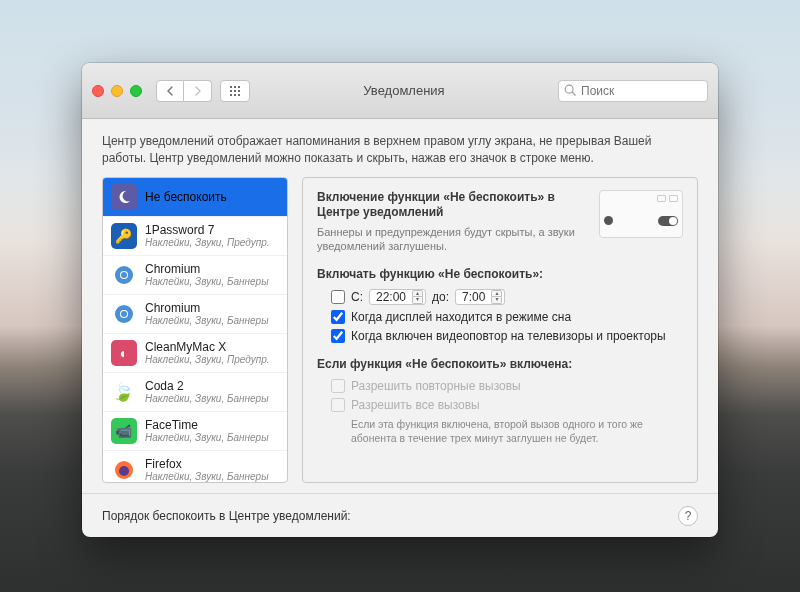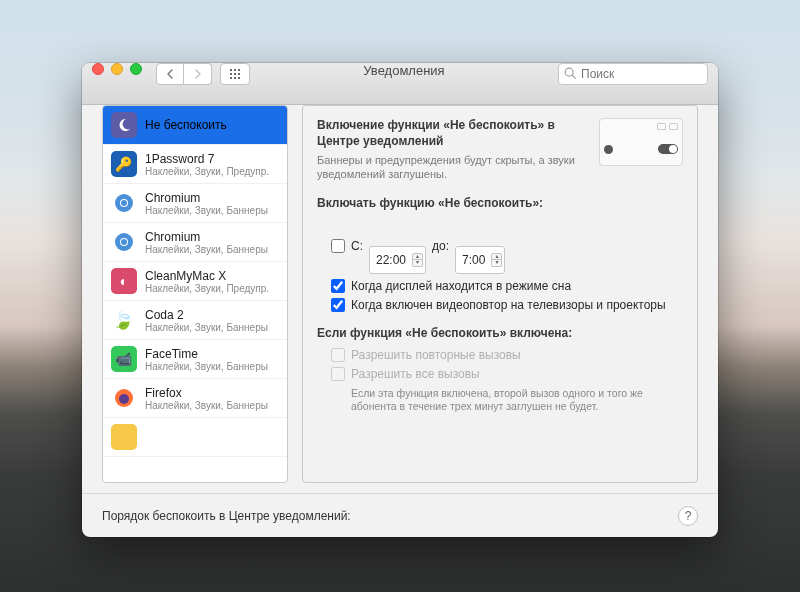--- a/index.html
+++ b/index.html
@@ -16,24 +16,24 @@
     left: 82px; top: 63px;
     width: 636px; height: 474px;
     background: #f2f2f2;
     border-radius: 8px;
     box-shadow: 0 18px 45px rgba(0,0,0,.45), 0 0 0 1px rgba(0,0,0,.15);
     overflow: hidden;
     display: flex; flex-direction: column;
   }
   
   .titlebar {
-    height: 42px;
+    height: 56px;
     background: linear-gradient(#eaeaea,#d8d8d8);
     border-bottom: 1px solid #bdbdbd;
-    display: flex; 
+    display: flex; align-items: center;
     padding: 0 10px;
     gap: 8px;
   }
   .traffic { display: flex; gap: 7px; margin-right: 6px; }
   .dot { width: 12px; height: 12px; border-radius: 50%; }
   .dot.red { background:#ff5f57; border:1px solid #e14942;}
   .dot.yellow { background:#febc2e; border:1px solid #dfa023;}
   .dot.green { background:#28c840; border:1px solid #1dad2f;}
   .navbtns { display:flex; }
   .navbtn {
@@ -81,21 +81,21 @@
   }
   .sideitem.selected { background:#1a6fe8; color:#fff; }
   .sideicon {
     width:26px; height:26px; border-radius:5px;
     display:flex;align-items:center;justify-content:center; font-size:14px; color:#fff;
     flex-shrink:0;
   }
   .sidetext { display:flex; flex-direction:column; overflow:hidden; }
   .sidetitle { font-size:12px; color:#222; white-space:nowrap; overflow:hidden; text-overflow:ellipsis;}
   .sideitem.selected .sidetitle { color:#000000; font-weight:400; }
-  .sidesub { font-size:10px; color:#8a8a8a; white-space:nowrap; overflow:hidden; text-overflow:ellipsis;}
+  .sidesub { font-size:10px; color:#8a8a8a; white-space:nowrap; overflow:hidden; text-overflow:ellipsis;font-style:italic;}
 
   
   .pane {
     flex:1; border:1px solid #c9c9c9; border-radius:4px; background:#f2f2f2;
     padding: 12px 14px; font-size:12px; color:#3a3a3a; overflow:hidden;
   }
   .panehead { display:flex; gap:12px; }
   .paneheadtxt { flex:1; }
   .paneheadtxt h3 { font-size:12px; font-weight:600; margin-bottom:4px; line-height:1.3; }
   .paneheadtxt p { font-size:11px; color:#7a7a7a; line-height:1.3; }
@@ -113,21 +113,21 @@
   .section-title { font-weight:600; margin:14px 0 8px; }
   .row { display:flex; align-items:center; gap:6px; margin:5px 0 5px 14px; }
   .row input[type=checkbox]{
     width:14px;height:14px; accent-color:#0a60ff; margin:0;
   }
   .row label, .row span { color:#2a2a2a; }
   .row.disabled label, .row.disabled span { color:#b0b0b0; }
   .row.disabled input[type=checkbox]{ accent-color:#ccc; }
   .timebox{
     display:inline-flex;align-items:center;background:#fff;border:1px solid #c7c7c7;border-radius:3px;
-    padding:1px 2px; height:28px;margin-top:28px;
+    padding:1px 2px; height:16px;
   }
   .timebox span{padding:0 4px; font-size:12px;}
   .stepper{display:flex;flex-direction:column;margin-left:2px;}
   .stepper div{width:11px;height:7px;border:1px solid #c0c0c0;background:#f6f6f6;font-size:6px;line-height:5px;text-align:center;color:#666;}
   .stepper div:first-child{border-radius:2px 2px 0 0;}
   .stepper div:last-child{border-radius:0 0 2px 2px;border-top:none;}
   .hint{font-size:10.5px;color:#8a8a8a;margin:6px 0 0 34px;line-height:1.3;}
 
   
   .footer {
@@ -179,20 +179,21 @@
     <div class="title">Уведомления</div>
     <div class="searchwrap">
       <svg class="sicon" viewBox="0 0 16 16">
           <circle cx="7" cy="7" r="4.5" stroke="#9a9a9a" stroke-width="1.3" fill="none"></circle>
           <line x1="10.5" y1="10.5" x2="14" y2="14" stroke="#9a9a9a" stroke-width="1.3" stroke-linecap="round"></line>
         </svg>
       <input type="text" placeholder="Поиск" style="">
     </div>
   </div>
 
+  <div class="intro">Центр уведомлений отображает напоминания в верхнем правом углу экрана, не прерывая Вашей работы. Центр уведомлений можно показать и скрыть, нажав его значок в строке меню.</div>
 
   <div class="main">
 
     <div class="sidebar">
       <div class="sidelist" id="sidelist">
           <div class="sideitem selected">
             <div class="sideicon" style="background:#5d5aa6">
               <svg width="16" height="16" viewBox="0 0 16 16">
                 <path d="M10 2a6 6 0 1 0 4 10 5 5 0 0 1-4-10z" fill="#fff"></path>
               </svg>

